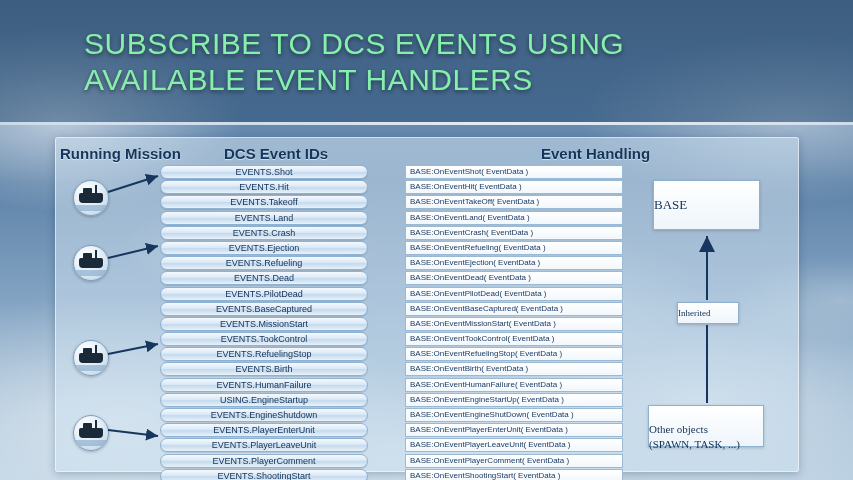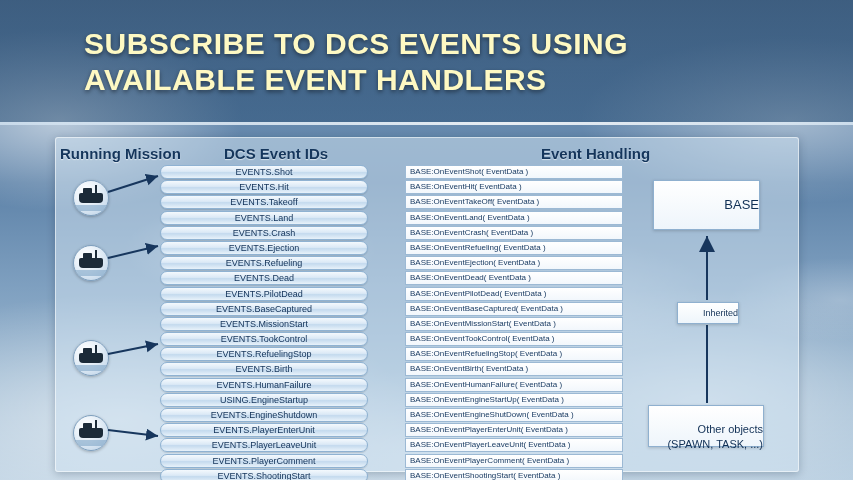--- a/index.html
+++ b/index.html
@@ -32,22 +32,22 @@
     position:absolute;left:0;top:0;width:853px;height:122px;
     background:linear-gradient(180deg, rgba(22,54,90,0.62) 0%, rgba(30,66,104,0.55) 60%, rgba(36,74,112,0.50) 100%);
   }
   .header-rule{
     position:absolute;left:0;top:122px;width:853px;height:3px;
     background:linear-gradient(90deg,#cfe0ef,#eaf2f9 40%,#ffffff 60%,#d6e5f2);
     opacity:.85;
   }
   .title{
     position:absolute;left:84px;top:26px;width:720px;
-    color:#fef9c3;
-    font-size:30px;font-weight:bold;letter-spacing:.5px;line-height:36px;
+    color:#86efac;
+    font-size:30px;font-weight:normal;letter-spacing:.5px;line-height:36px;
     text-shadow:0 2px 4px rgba(0,0,0,.45);
   }
   
   .panel{
     position:absolute;left:55px;top:137px;width:742px;height:333px;
     background:rgba(207,226,241,0.55);
     border:1px solid rgba(255,255,255,0.55);
     border-radius:3px;
     box-shadow:0 2px 8px rgba(10,30,55,0.25);
   }
@@ -77,22 +77,23 @@
     color:#14365e;font-size:8px;line-height:12px;
     padding-left:4px;
     white-space:nowrap;overflow:hidden;
   }
   
   .rbox{
     position:absolute;
     background:linear-gradient(180deg,#ffffff 0%,#eef5fb 100%);
     border:1px solid #8fb0cf;
     color:#113055;
-    text-align:right;
+    text-align:left;
     box-shadow:0 1px 3px rgba(0,0,0,.18);
+    font-family:Liberation Serif, serif;
   }
   #base-box{left:653px;top:180px;width:105px;height:48px;font-size:13px;line-height:48px;font-weight:normal;}
   #inherited-box{left:677px;top:302px;width:60px;height:20px;font-size:9px;line-height:20px;}
   #other-box{left:648px;top:405px;width:116px;height:42px;font-size:11px;line-height:15px;padding-top:16px;box-sizing:border-box;}
   
   .mission-icon{
     position:absolute;width:34px;height:34px;border-radius:50%;
     background:radial-gradient(circle at 35% 30%, #ffffff 0%, #e7f0f8 40%, #b9d0e6 100%);
     border:1px solid #7f9fbd;
     box-shadow:0 1px 3px rgba(0,0,0,.25);

